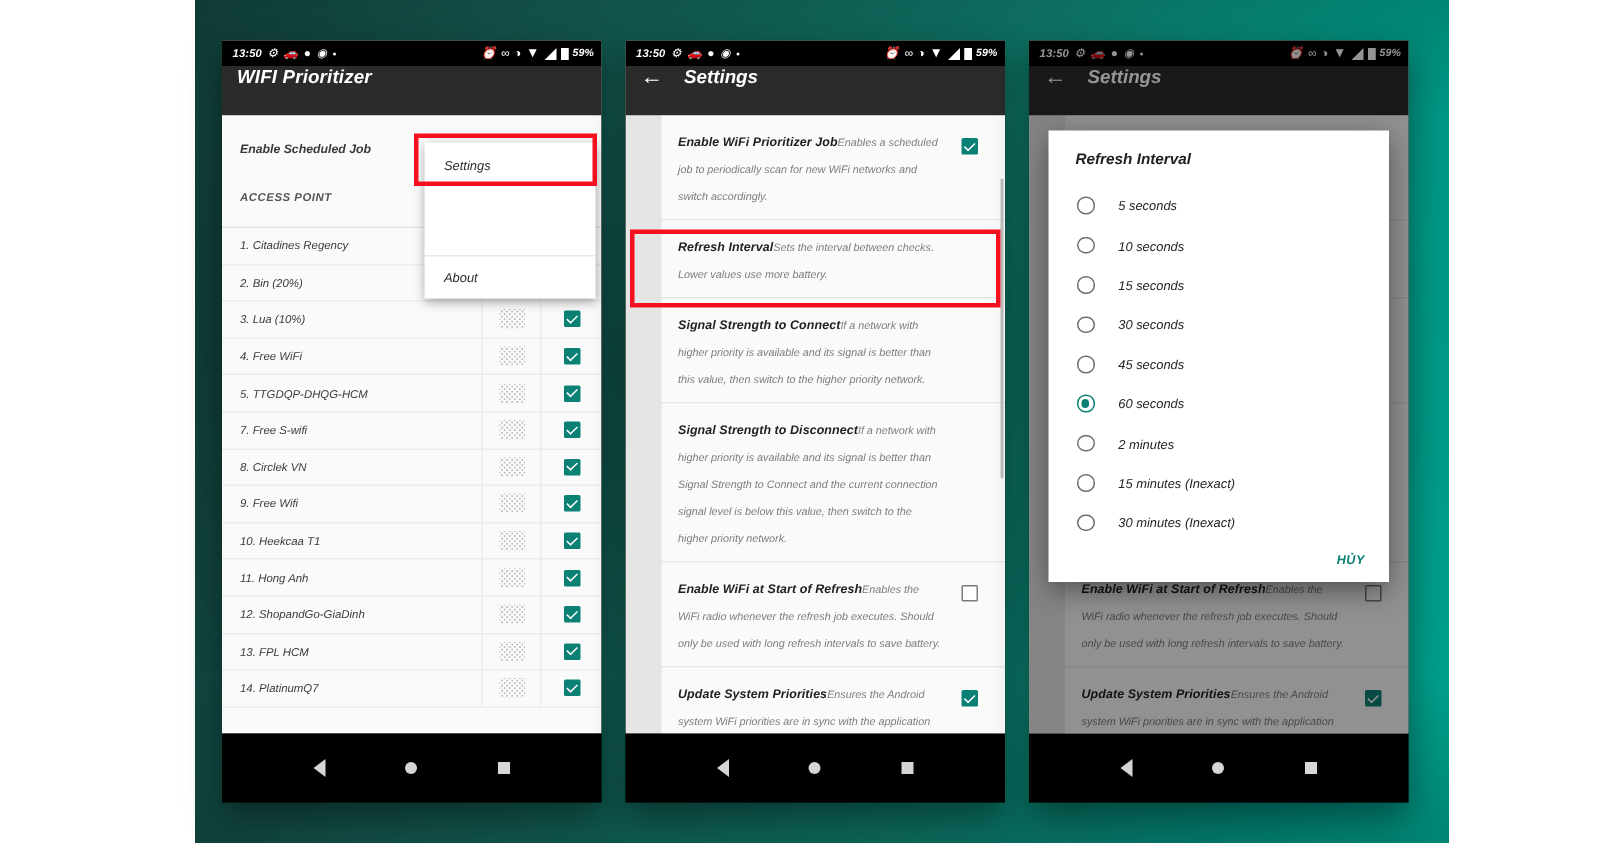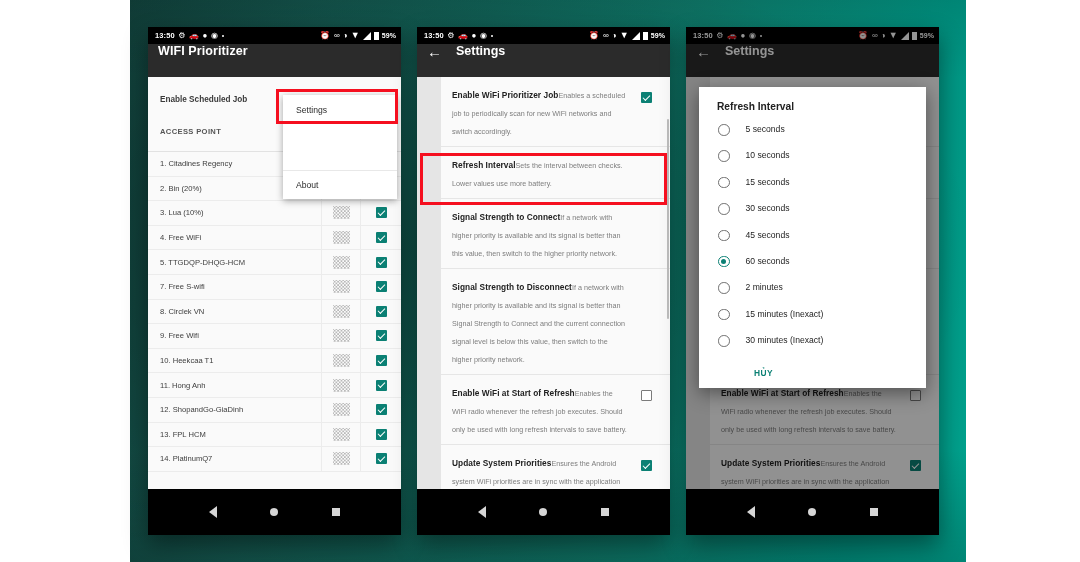--- a/index.html
+++ b/index.html
@@ -6,20 +6,21 @@
   html, body {
     width: 1080px; height: 562px;
     font-family: "Liberation Sans", sans-serif;
     background: #ffffff;
     overflow: hidden;
   }
   #stage {
     position: relative;
     width: 1080px; height: 562px;
     background: #ffffff;
+    font-style: italic;
   }
   
   #backdrop {
     position: absolute;
     left: 130px; top: 0; width: 836px; height: 562px;
     background: linear-gradient(100deg, #12443e 0%, #155c53 22%, #0e7c6c 62%, #009482 88%, #00a38e 100%);
   }
   #backdrop:before {
     content: "";
     position: absolute; inset: 0;
@@ -180,32 +181,32 @@
   .dialog {
     position: absolute; left: 13px; top: 60px; width: 227px;
     background: #ffffff; z-index: 11;
     box-shadow: 0 5px 18px rgba(0,0,0,0.45);
     padding: 14px 0 8px 0;
   }
   .dialog .dtitle {
     font-size: 10.2px; font-weight: bold; color: #212121;
     padding: 0 18px 12px 18px;
   }
-  .opt { display: flex; align-items: flex-start; height: 26.4px; padding-left: 19px; }
+  .opt { display: flex; align-items: center; height: 26.4px; padding-left: 19px; }
   .radio {
     width: 11.5px; height: 11.5px; border-radius: 50%;
     border: 1.5px solid #6e6e6e; margin-right: 16px; position: relative; flex: none;
   }
   .radio.on { border-color: #0b8074; }
   .radio.on:after {
     content:""; position:absolute; left: 2.1px; top: 2.1px;
     width: 5.3px; height: 5.3px; border-radius:50%; background: #0b8074;
   }
   .opt .olabel { font-size: 8.6px; color: #232323; }
-  .dactions { display: flex; justify-content: flex-start; padding: 6px 16px 2px 16px; margin-left: 39px; }
+  .dactions { display: flex; justify-content: flex-end; padding: 6px 16px 2px 16px; }
   .dactions .btn {
     font-size: 8.4px; font-weight: bold; color: #0b8074; letter-spacing: .4px;
   }
 
   
   .navbar {
     position: absolute; left: 0; bottom: 0;
     width: 253px; height: 46px; background: #000;
     display: flex; align-items: center; justify-content: space-around;
     padding: 0 34px;

